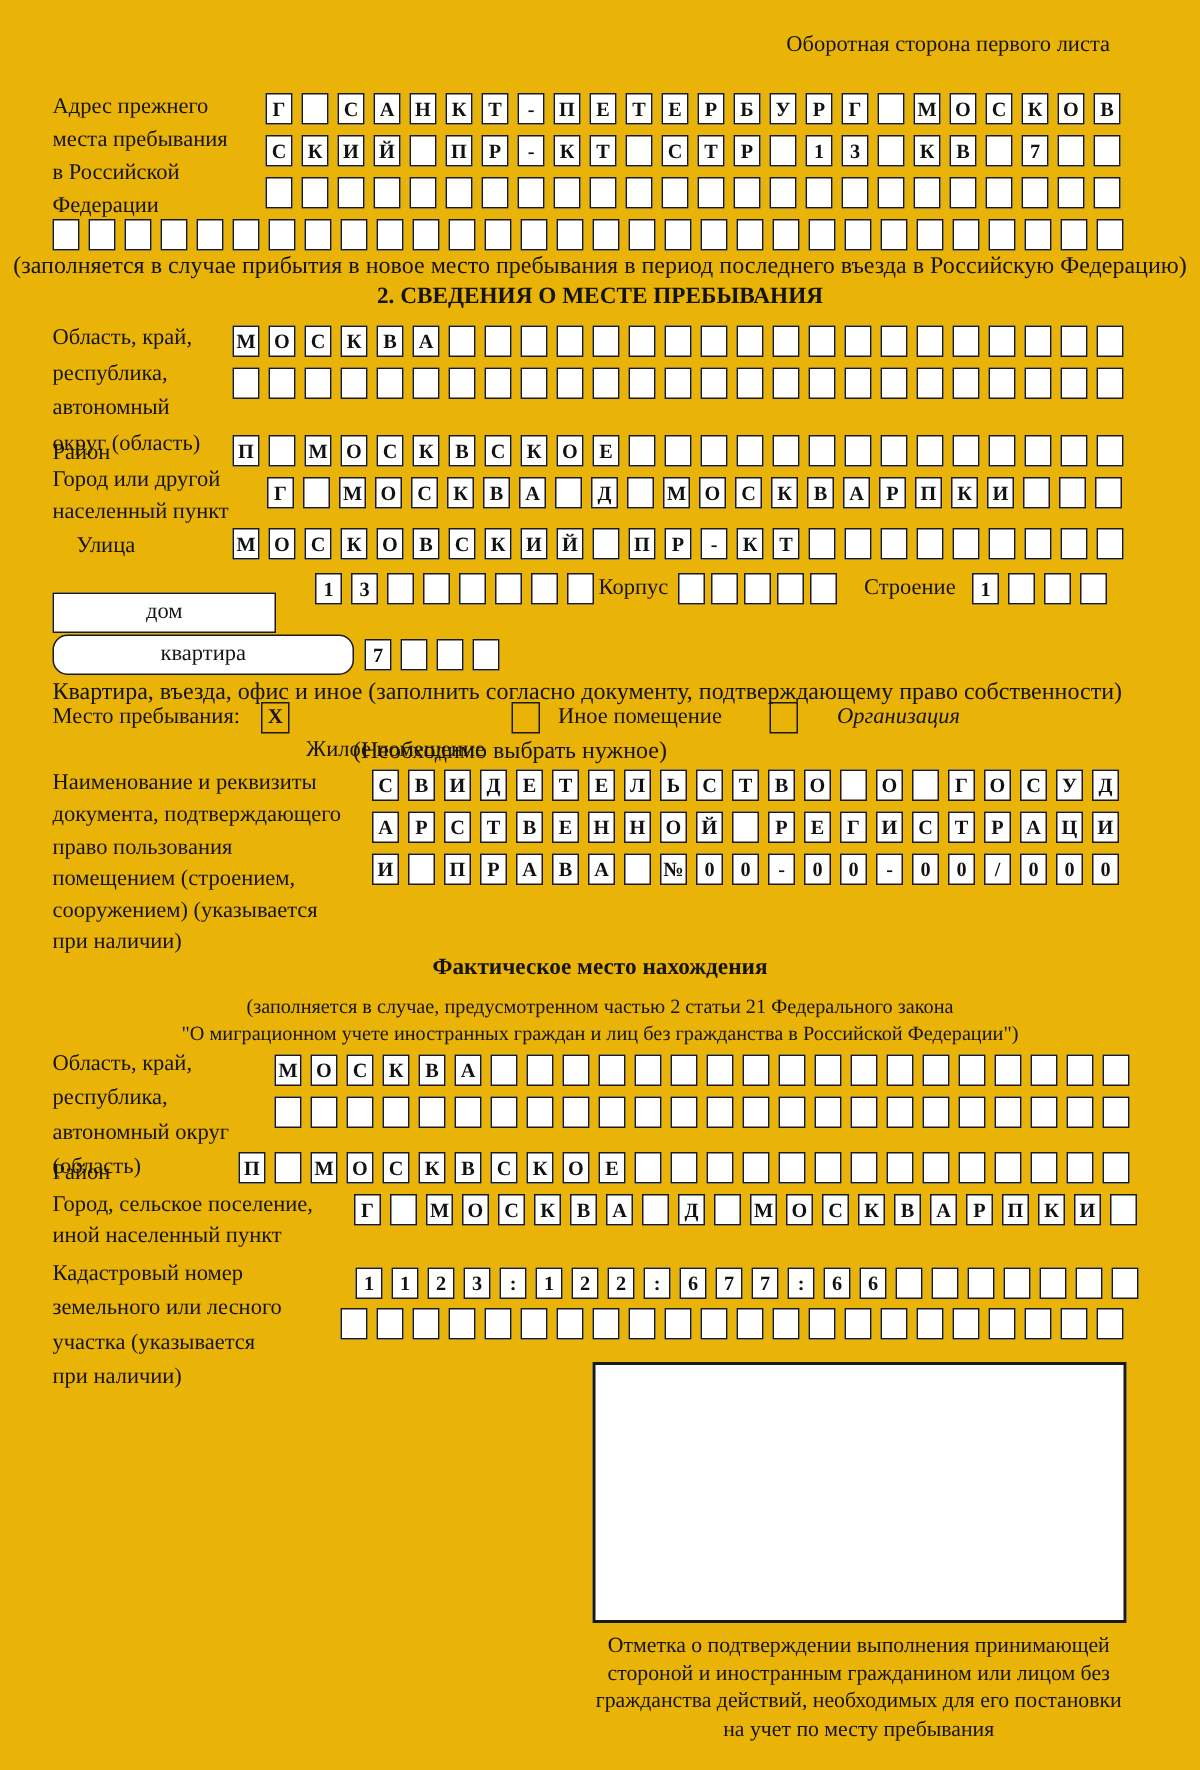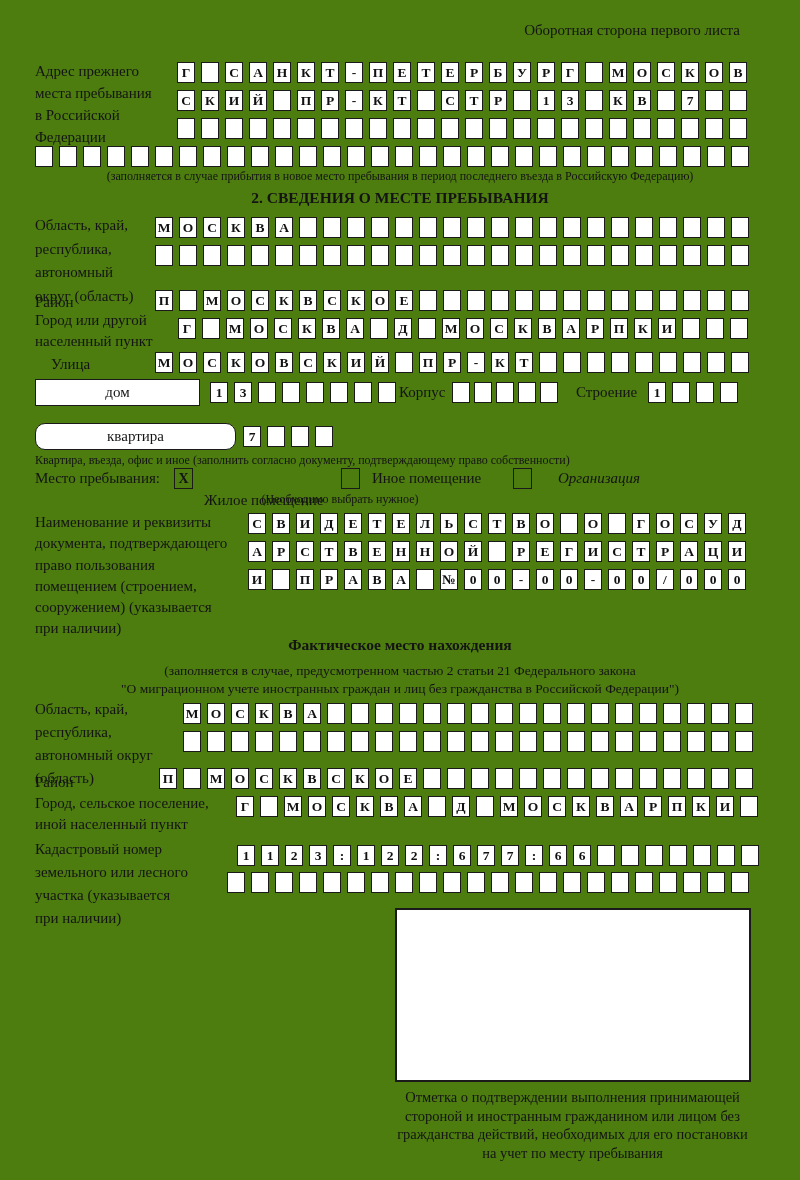--- a/index.html
+++ b/index.html
@@ -1,20 +1,20 @@
 <!DOCTYPE html>
 <html><head>
 <meta charset="utf-8">
 <style>
   html,body{margin:0;padding:0;background:#fff;}
-  .page{position:relative;width:800px;height:1180px;background:#4d7c0f;overflow:hidden;
+  .page{position:relative;width:800px;height:1180px;background:#eab308;overflow:hidden;
         font-family:"Liberation Serif","DejaVu Serif",serif;color:#141414;}
   .abs{position:absolute;}
   .lbl{position:absolute;font-size:15px;line-height:22px;white-space:pre-line;}
-  .cap{position:absolute;font-size:12px;white-space:pre-line;}
+  .cap{position:absolute;font-size:16px;white-space:pre-line;}
   .center{text-align:center;width:800px;left:0;}
   .bold{font-weight:bold;}
   .cellrow{position:absolute;display:flex;gap:6px;}
   .cell{box-sizing:border-box;width:18px;height:21px;border:1.5px solid #1a1a1a;
         display:flex;align-items:center;justify-content:center;
         font-size:13.5px;font-weight:600;color:#111;background:#fff;flex:0 0 auto;}
   .labelbox{position:absolute;box-sizing:border-box;border:1.6px solid #1a1a1a;
         display:flex;align-items:center;justify-content:center;font-size:15px;background:#fff;}
   .cb{position:absolute;box-sizing:border-box;width:19px;height:21px;border:1.5px solid #1a1a1a;
         display:flex;align-items:center;justify-content:center;font-size:14px;font-weight:600;}
@@ -285,21 +285,21 @@
       <div class="cell"></div>
       <div class="cell"></div>
       <div class="cell"></div>
       <div class="cell"></div>
       <div class="cell"></div>
       <div class="cell"></div>
       <div class="cell"></div>
       <div class="cell"></div>
     </div>
 
-  <div class="labelbox" style="left:35px;top:379px;width:165px;height:27px;">дом</div>
+  <div class="labelbox" style="left:35px;top:395px;width:149px;height:27px;">дом</div>
   <div class="cellrow" style="left:210px;top:382px;">
       <div class="cell">1</div>
       <div class="cell">3</div>
       <div class="cell"></div>
       <div class="cell"></div>
       <div class="cell"></div>
       <div class="cell"></div>
       <div class="cell"></div>
       <div class="cell"></div>
     </div>

